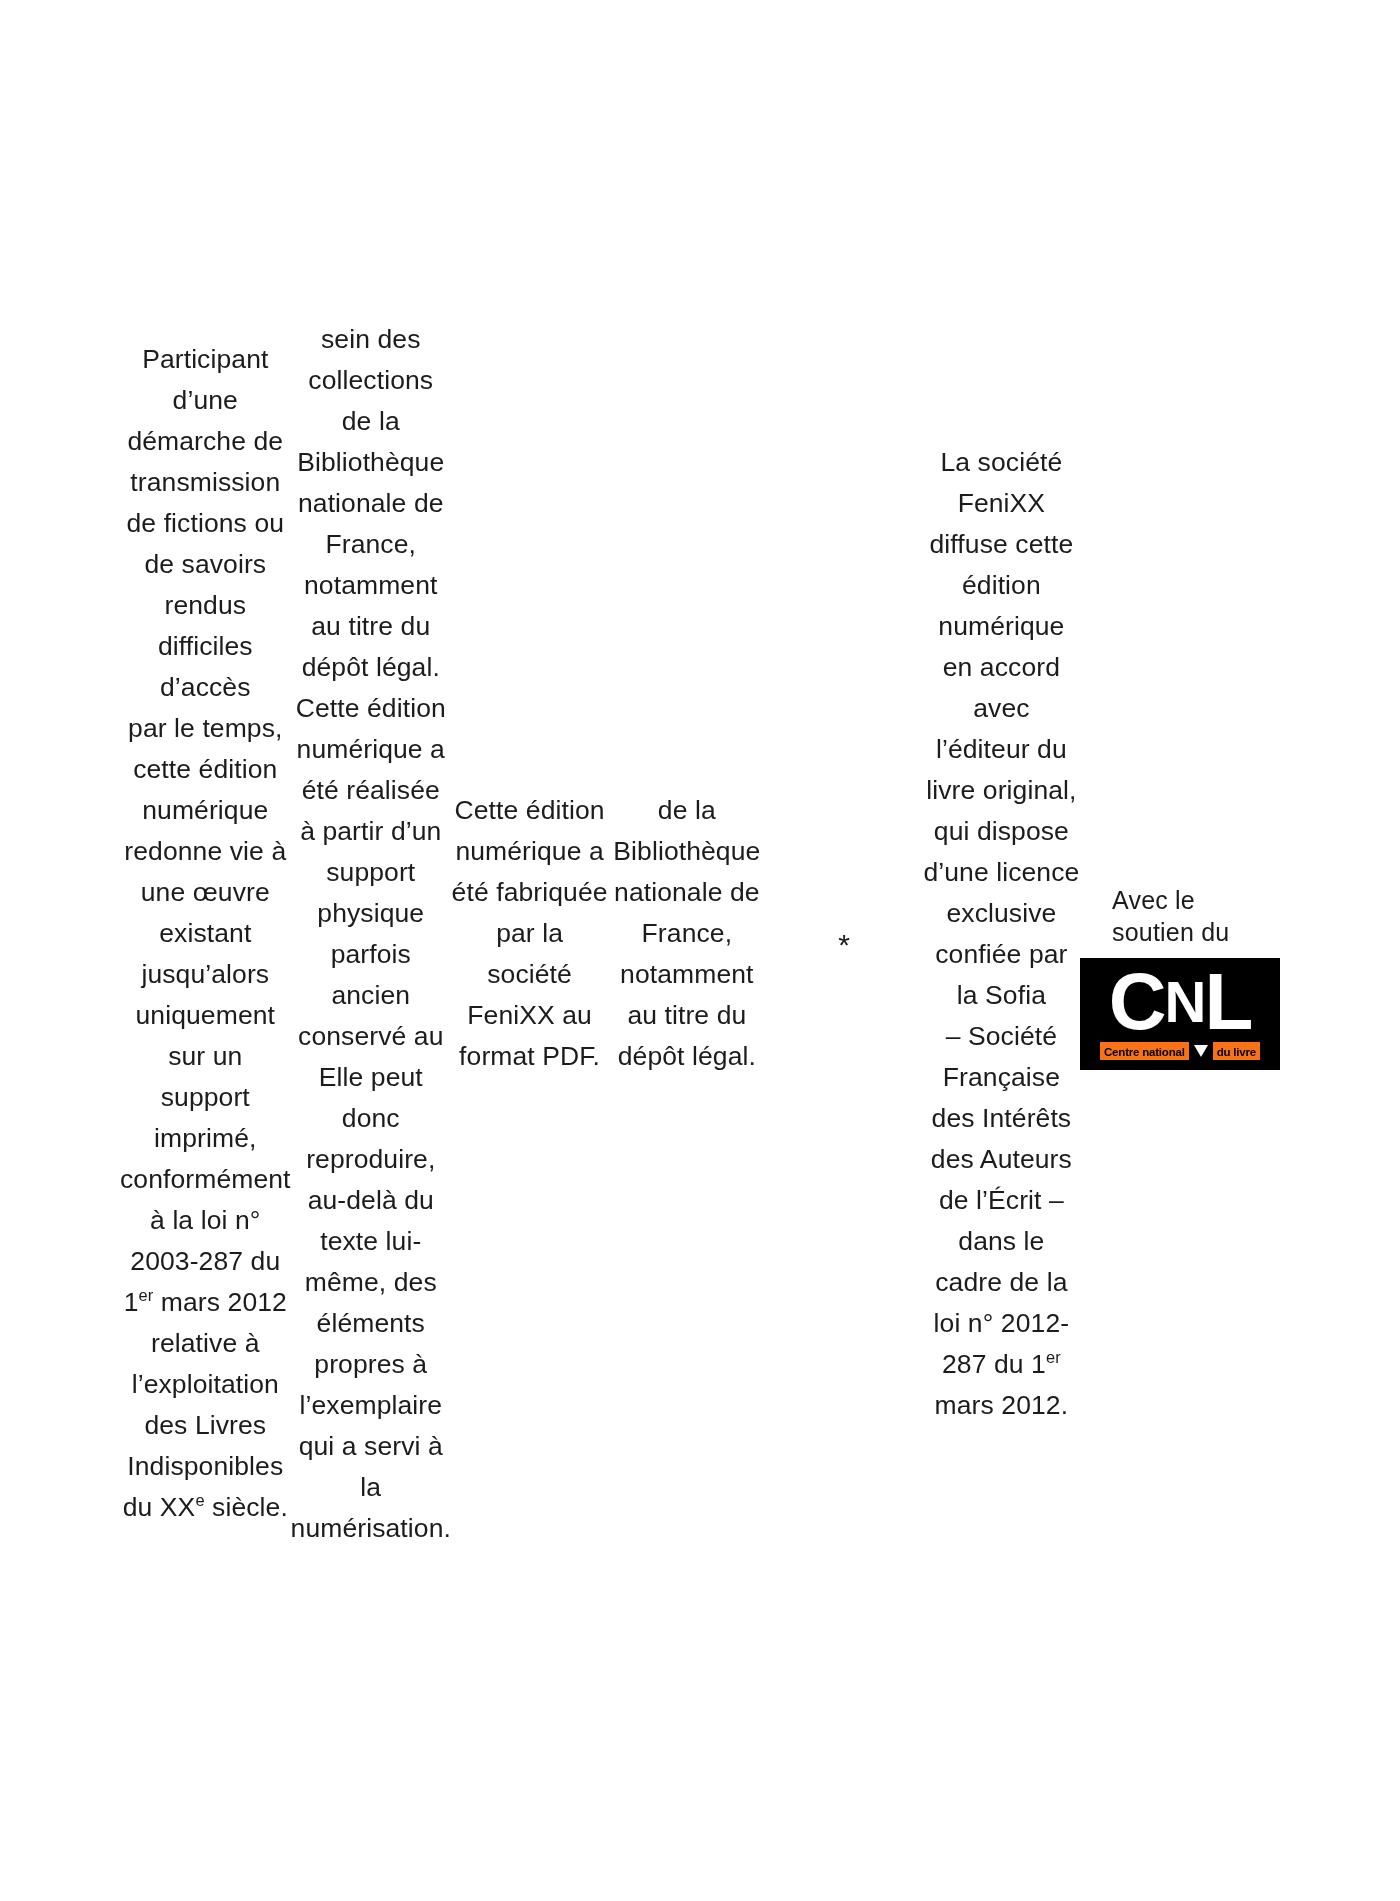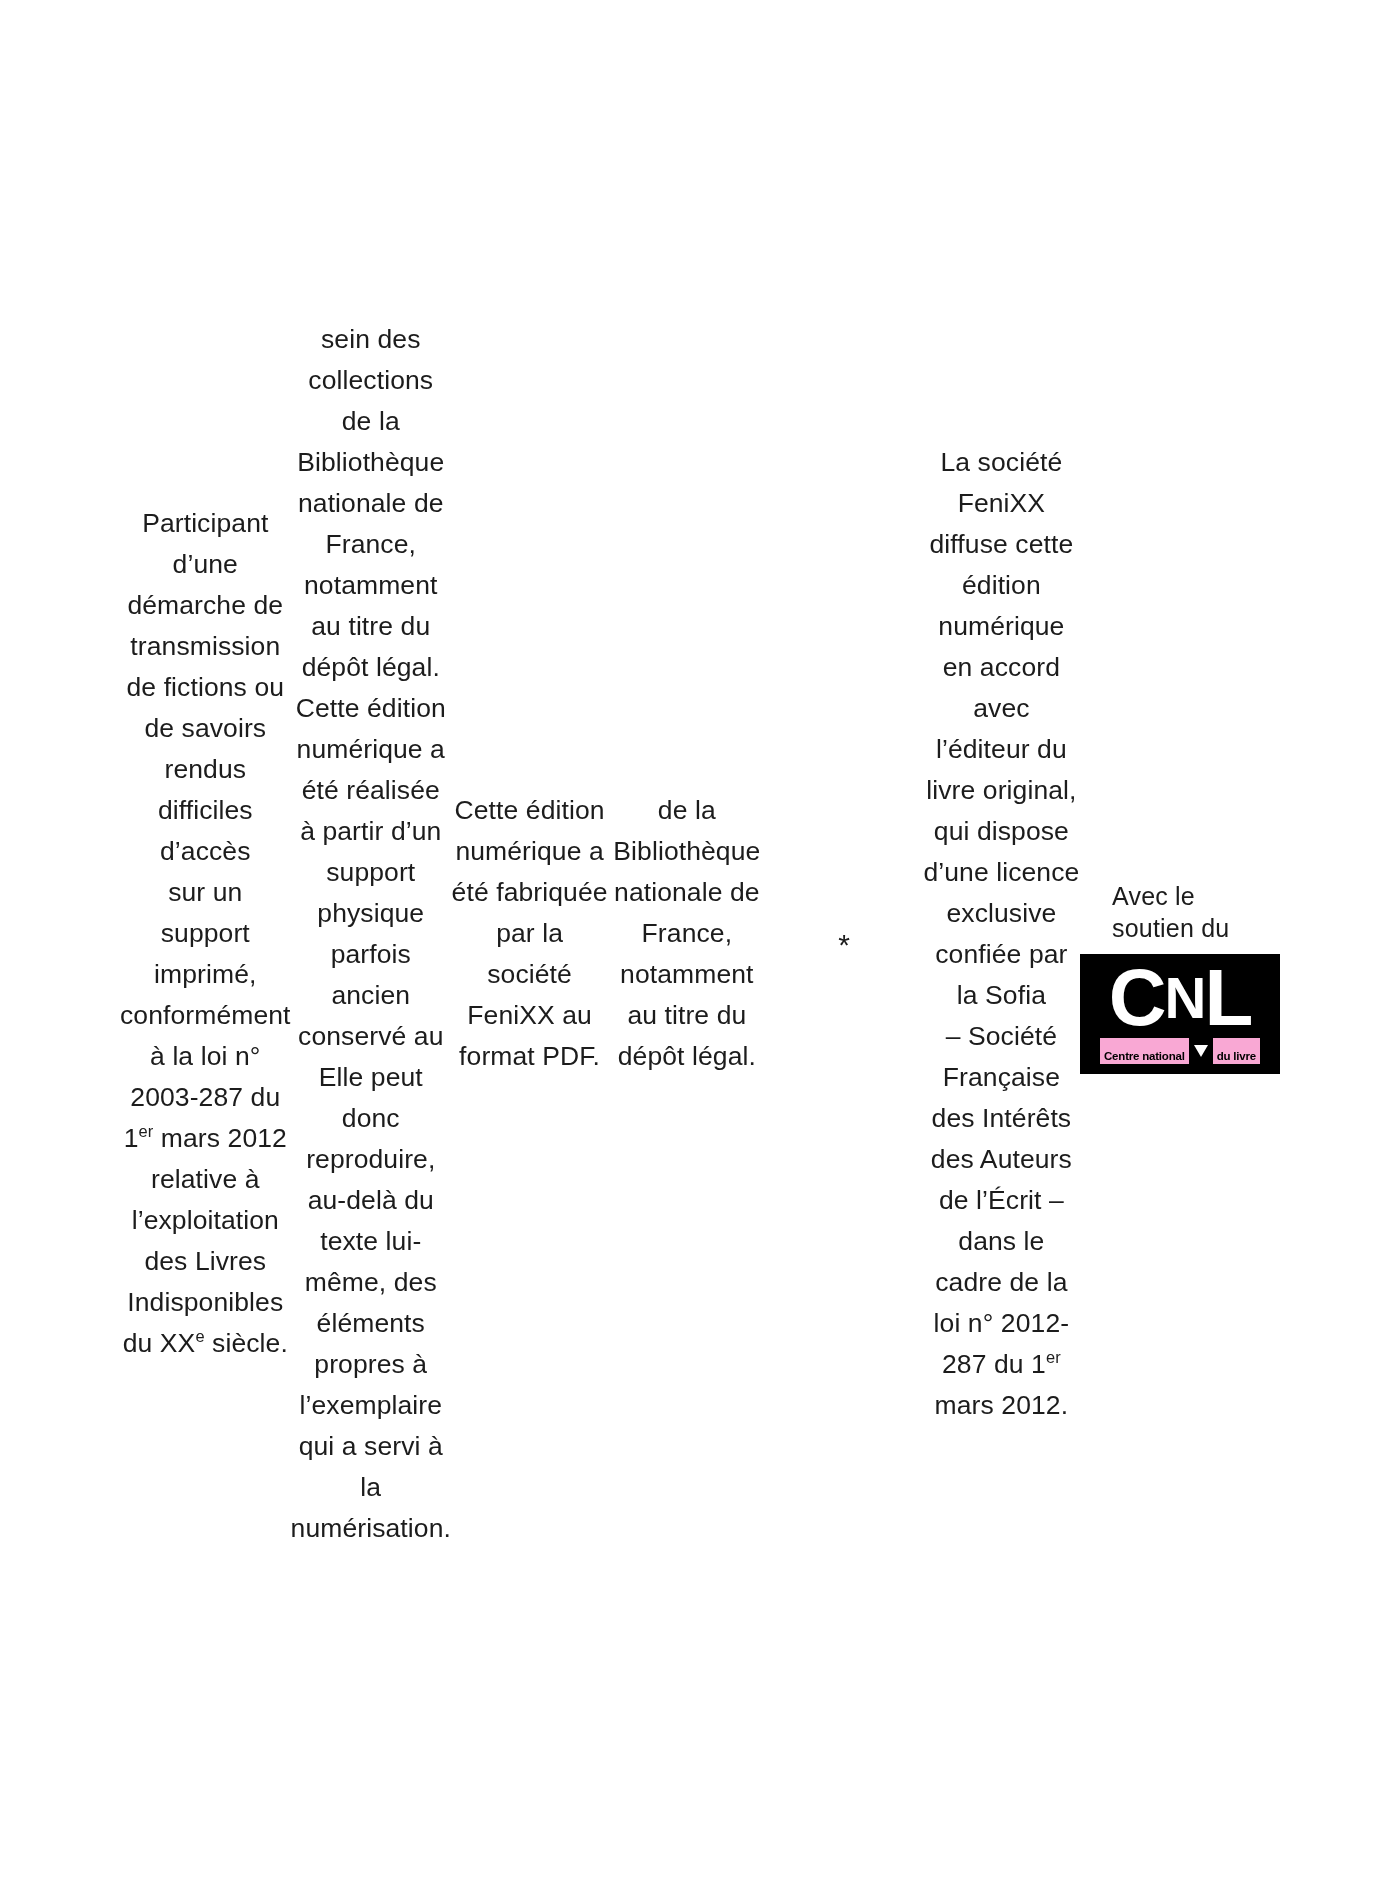--- a/index.html
+++ b/index.html
@@ -105,45 +105,46 @@
   }
   .cnl-bottom {
     margin-top: 8px;
     width: 100%;
     display: flex;
     align-items: center;
     justify-content: center;
     gap: 5px;
   }
   .cnl-bottom .seg {
-    background: #f9a8d4;
+    background: #f97316;
     color: #000000;
     font-size: 11.5px;
     font-weight: bold;
-    padding: 12px 4px 2px 4px;
+    padding: 4px 4px 2px 4px;
     letter-spacing: -0.2px;
     white-space: nowrap;
   }
   .cnl-tick {
     width: 0;
     height: 0;
     border-left: 7px solid transparent;
     border-right: 7px solid transparent;
     border-top: 12px solid #ffffff;
   }
 </style>
 </head>
 <body>
 
 <div class="page">
 
   <div class="spacer-top"></div>
 
   <p class="para">
     <span class="ln">Participant d’une démarche de transmission de fictions ou de savoirs rendus difficiles d’accès</span>
+    <span class="ln">par le temps, cette édition numérique redonne vie à une œuvre existant jusqu’alors uniquement</span>
     <span class="ln"><span>sur un support imprimé, conformément à la loi n° 2003-287 du 1</span><sup>er</sup><span> mars 2012</span></span>
     <span class="ln"><span>relative à l’exploitation des Livres Indisponibles du XX</span><sup>e</sup><span> siècle.</span></span>
   </p>
 
   <div class="gap-a"></div>
 
   <p class="para">
     <span class="ln">sein des collections de la Bibliothèque nationale de France, notamment au titre du dépôt légal.</span>
     <span class="ln">Cette édition numérique a été réalisée à partir d’un support physique parfois ancien conservé au</span>
     <span class="ln">Elle peut donc reproduire, au-delà du texte lui-même, des éléments propres à l’exemplaire</span>

